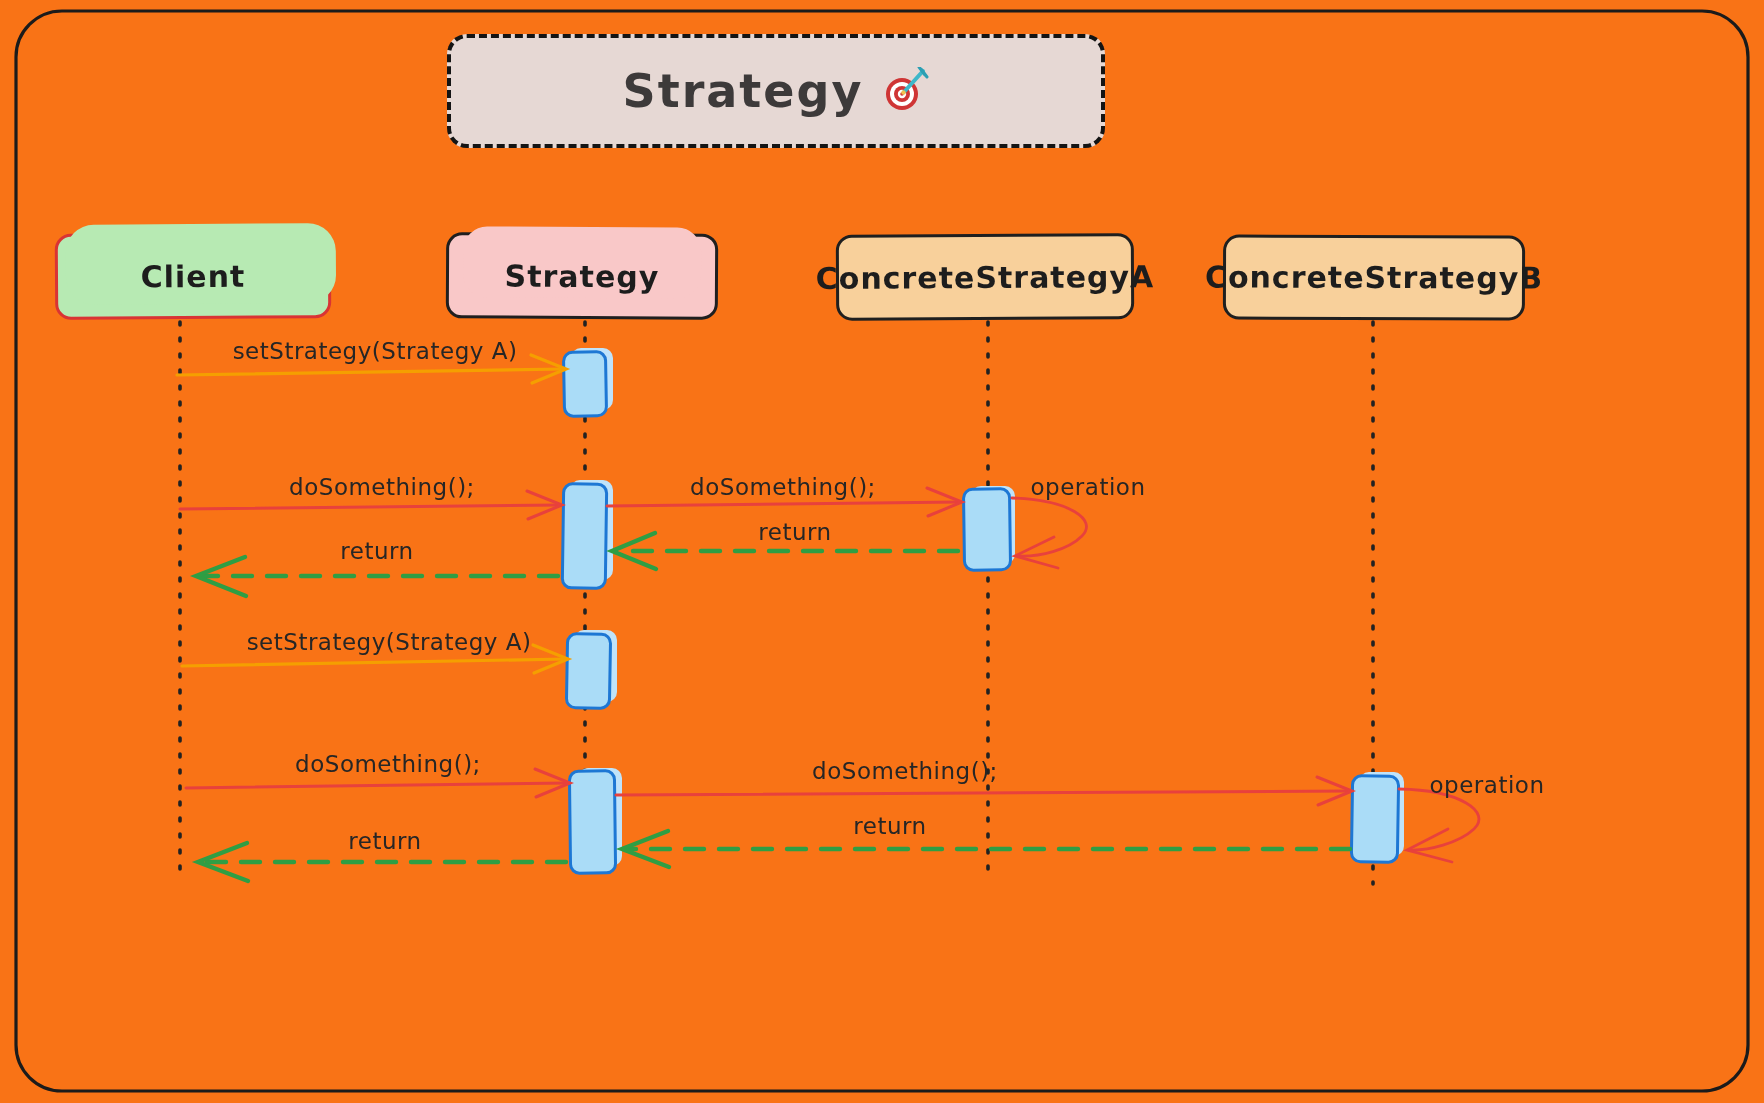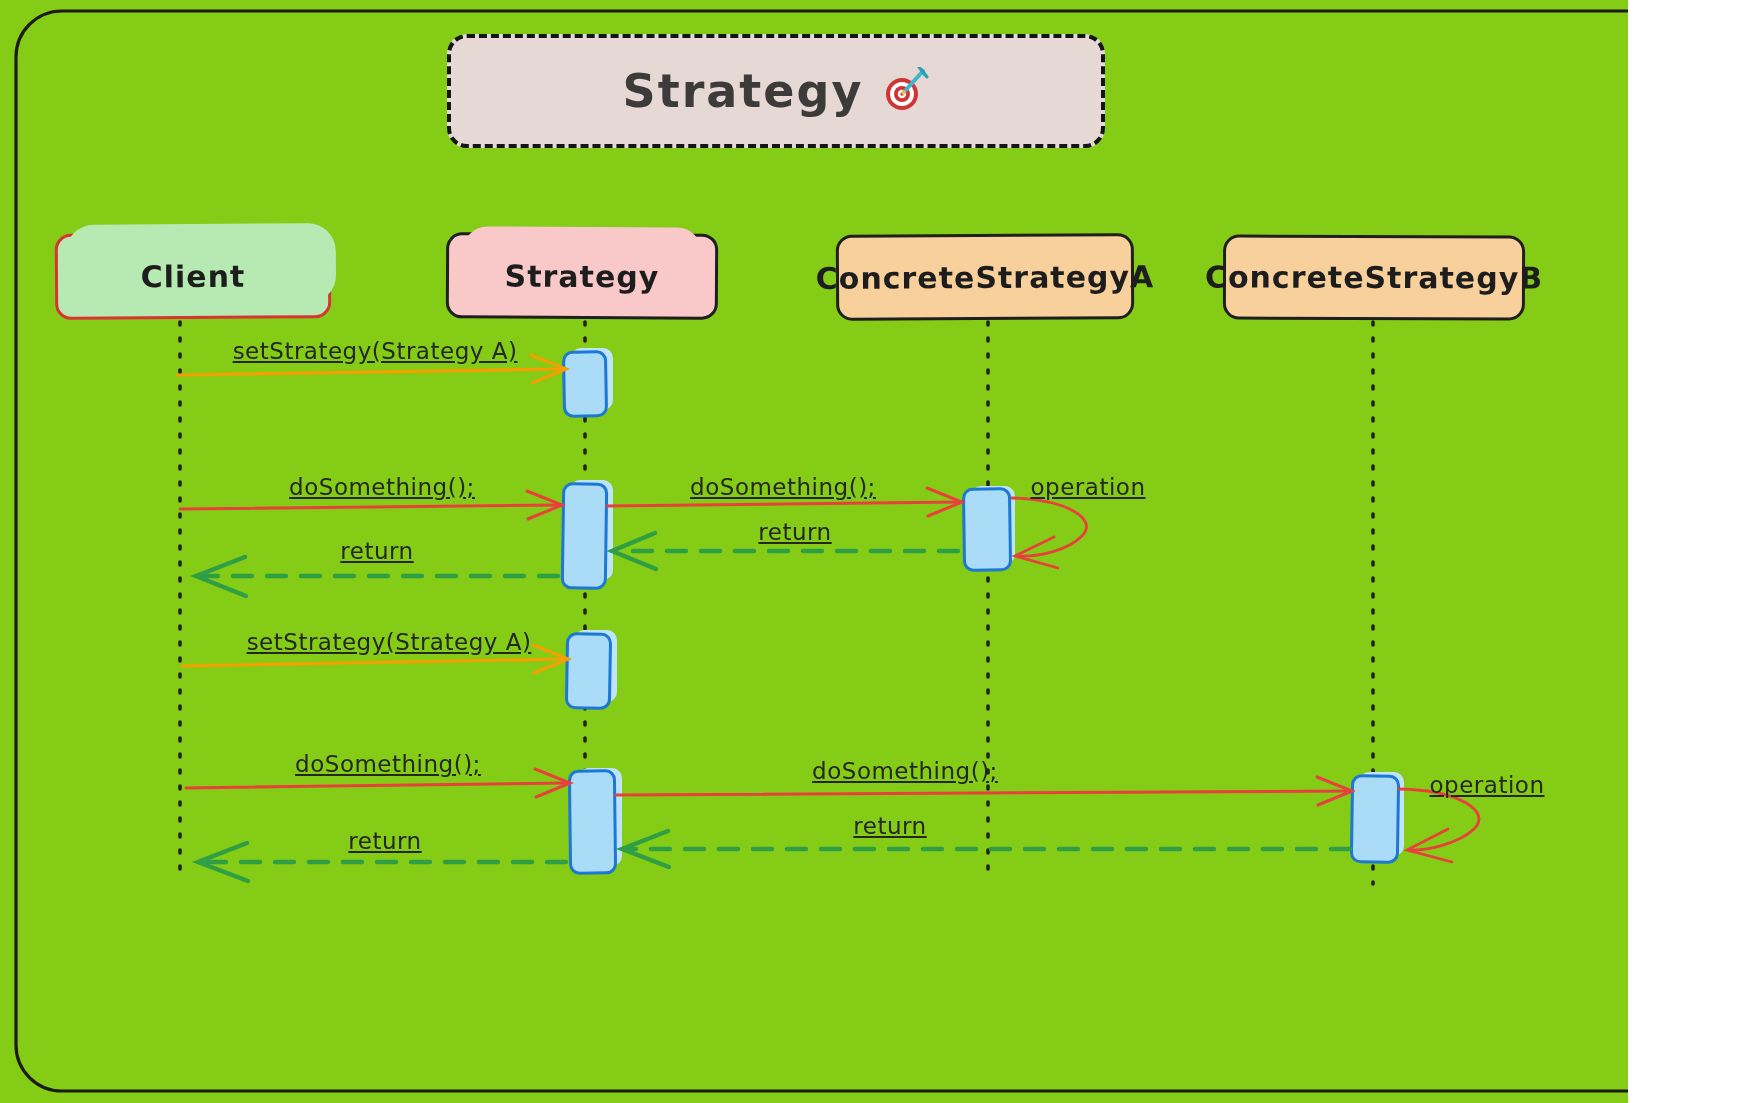--- a/index.html
+++ b/index.html
@@ -1,22 +1,21 @@
 <!DOCTYPE html>
 <html><head>
 <meta charset="utf-8">
 <style>
   html,body{margin:0;padding:0;background:#ffffff;}
   .canvas{
     position:relative;
-    width:1589px;height:1103px;
-    background:#84cc16;
+    width:1764px;height:1103px;
+    background:#f97316;
     font-family:"DejaVu Sans", sans-serif;
     overflow:hidden;
-    padding-left:39px;
   }
   .layer{position:absolute;left:0;top:0;}
   
   .title-box{
     position:absolute;left:447px;top:34px;width:658px;height:114px;
     background:#e6d8d4;
     border:4px dashed #141414;
     border-radius:20px;
     display:flex;align-items:center;justify-content:center;gap:18px;
     box-sizing:border-box;
@@ -58,21 +57,21 @@
   }
   .p-strategy-b{
     left:1223px;top:235px;width:302px;height:85px;
     background:#f8d09b;transform:rotate(0.2deg);
   }
   
   .msg-label{
     position:absolute;
     transform:translateX(-50%);
     font-size:23px;font-weight:500;color:#262626;
-    white-space:nowrap;z-index:3;letter-spacing:0.5px;text-decoration:underline;
+    white-space:nowrap;z-index:3;letter-spacing:0.5px;
   }
 </style>
 </head>
 <body>
 
 <div class="canvas">
 
   <svg class="layer" width="1764" height="1103" viewBox="0 0 1764 1103">
 
     <rect x="16" y="11" width="1732" height="1080" rx="46" fill="none" stroke="#1b1b1b" stroke-width="3.2"></rect>

